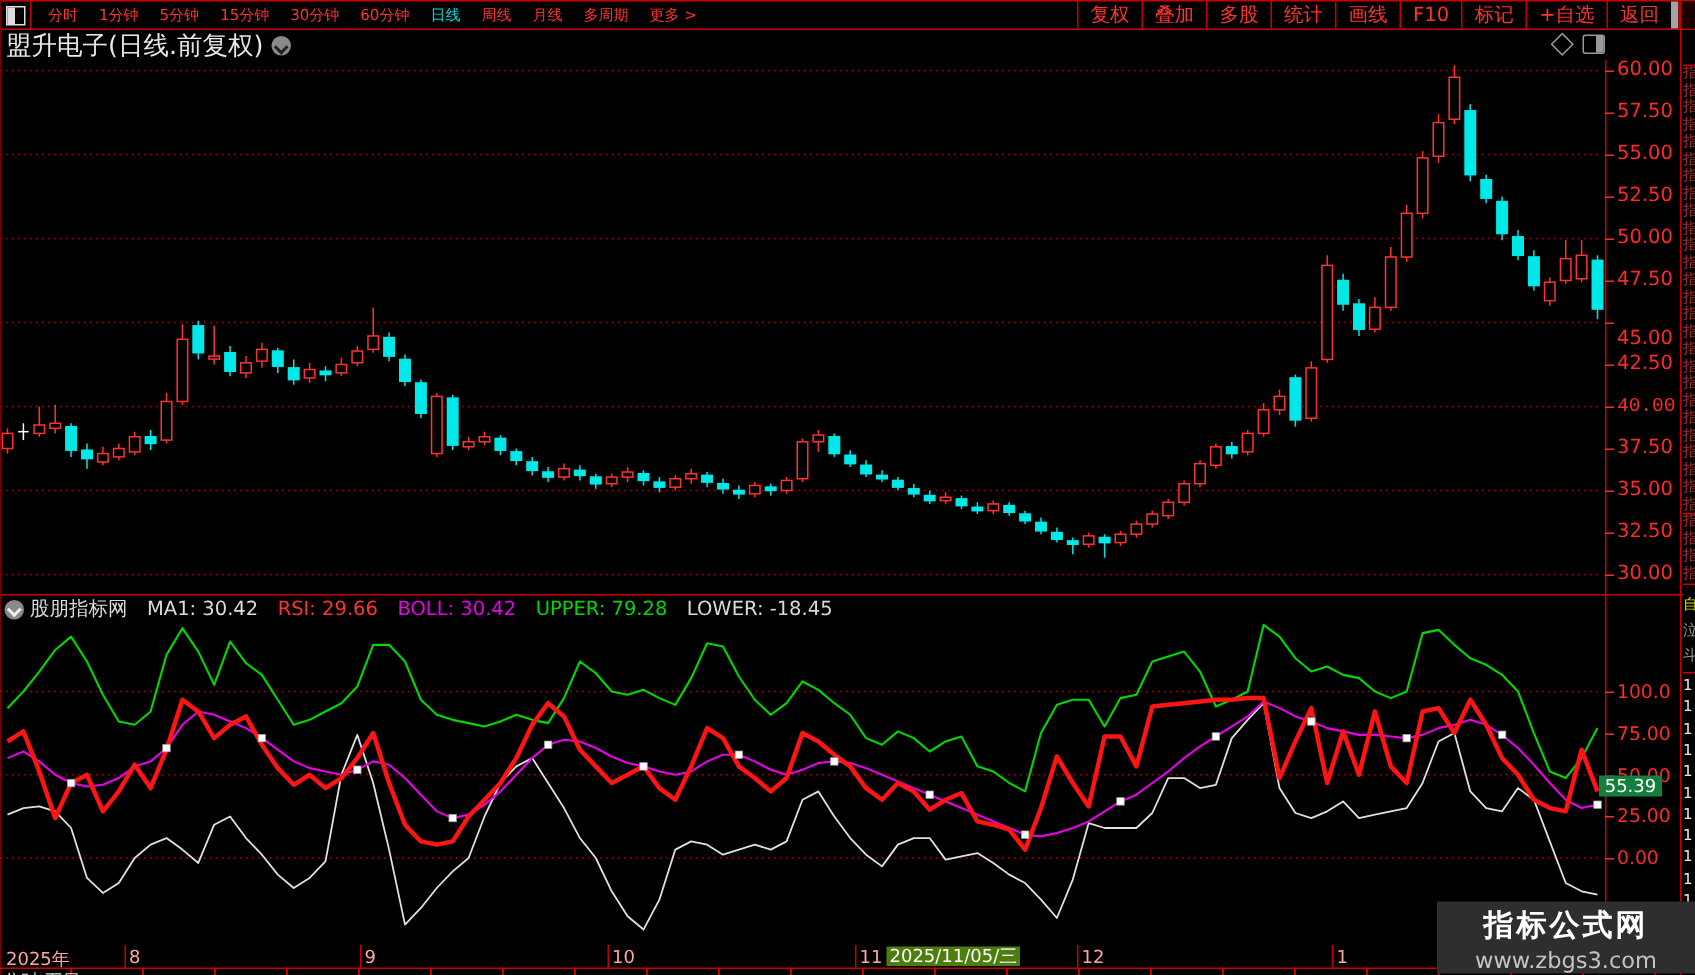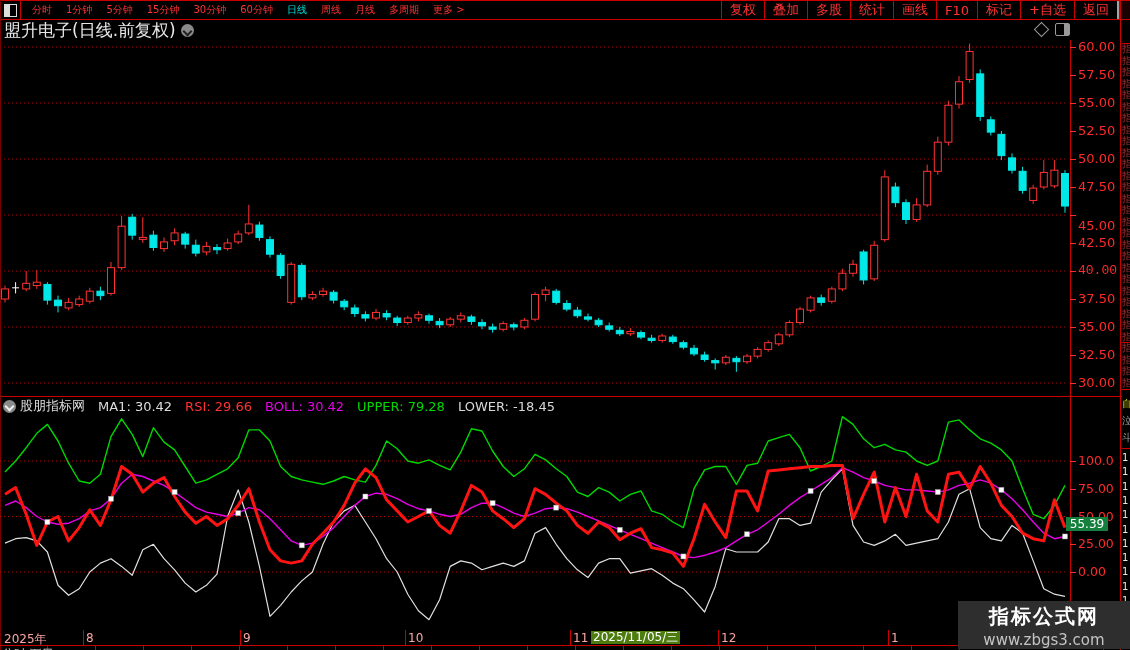--- a/index.html
+++ b/index.html
@@ -11,21 +11,21 @@
   .tb-icon{width:21px;height:100%;display:flex;align-items:center;justify-content:center;
            border-right:1px solid #c80000;box-sizing:border-box;}
   .tb-icon .sq{width:11px;height:11px;border:1px solid #ddd;position:relative;}
   .tb-icon .sq i{position:absolute;left:0;top:0;width:5px;height:100%;background:#ddd;}
   .tb-left{display:flex;align-items:center;height:100%;padding-left:4px;}
   .tbi{color:#ff3232;font-size:10px;margin:16px 7px;white-space:nowrap;cursor:default;}
   .tbi.act{color:#00dcdc;}
   .tb-right{margin-left:auto;display:flex;height:100%;}
   .tbb{color:#ff3232;font-size:13px;padding:0 8px;display:flex;align-items:center;
        border-left:1px solid #c80000;white-space:nowrap;}
-  .tbb:last-child{border-right:2px solid #a3a3a3;}
+  .tbb:last-child{border-right:5px solid #a3a3a3;}
   .tb-corner{width:10px;height:100%;border-left:1px solid #c80000;background:#1a0000;}
   
   .titlerow{position:absolute;left:0;top:21px;width:1120px;height:18px;display:flex;align-items:center;}
   .title{color:#e8e8e8;font-size:17px;margin-left:4px;}
   .dropcirc{width:13px;height:13px;border-radius:50%;background:#8a8a8a;margin-left:5px;position:relative;}
   .dropcirc:after{content:"";position:absolute;left:3px;top:4px;width:5px;height:5px;
                   border-right:2px solid #222;border-bottom:2px solid #222;transform:rotate(45deg);}
   .tr-icons{position:absolute;right:60px;top:1px;display:flex;align-items:center;gap:8px;}
   .diam{width:9px;height:9px;border:1px solid #999;transform:rotate(45deg);}
   .splitsq{width:13px;height:11px;border:1px solid #999;border-radius:2px;position:relative;}

